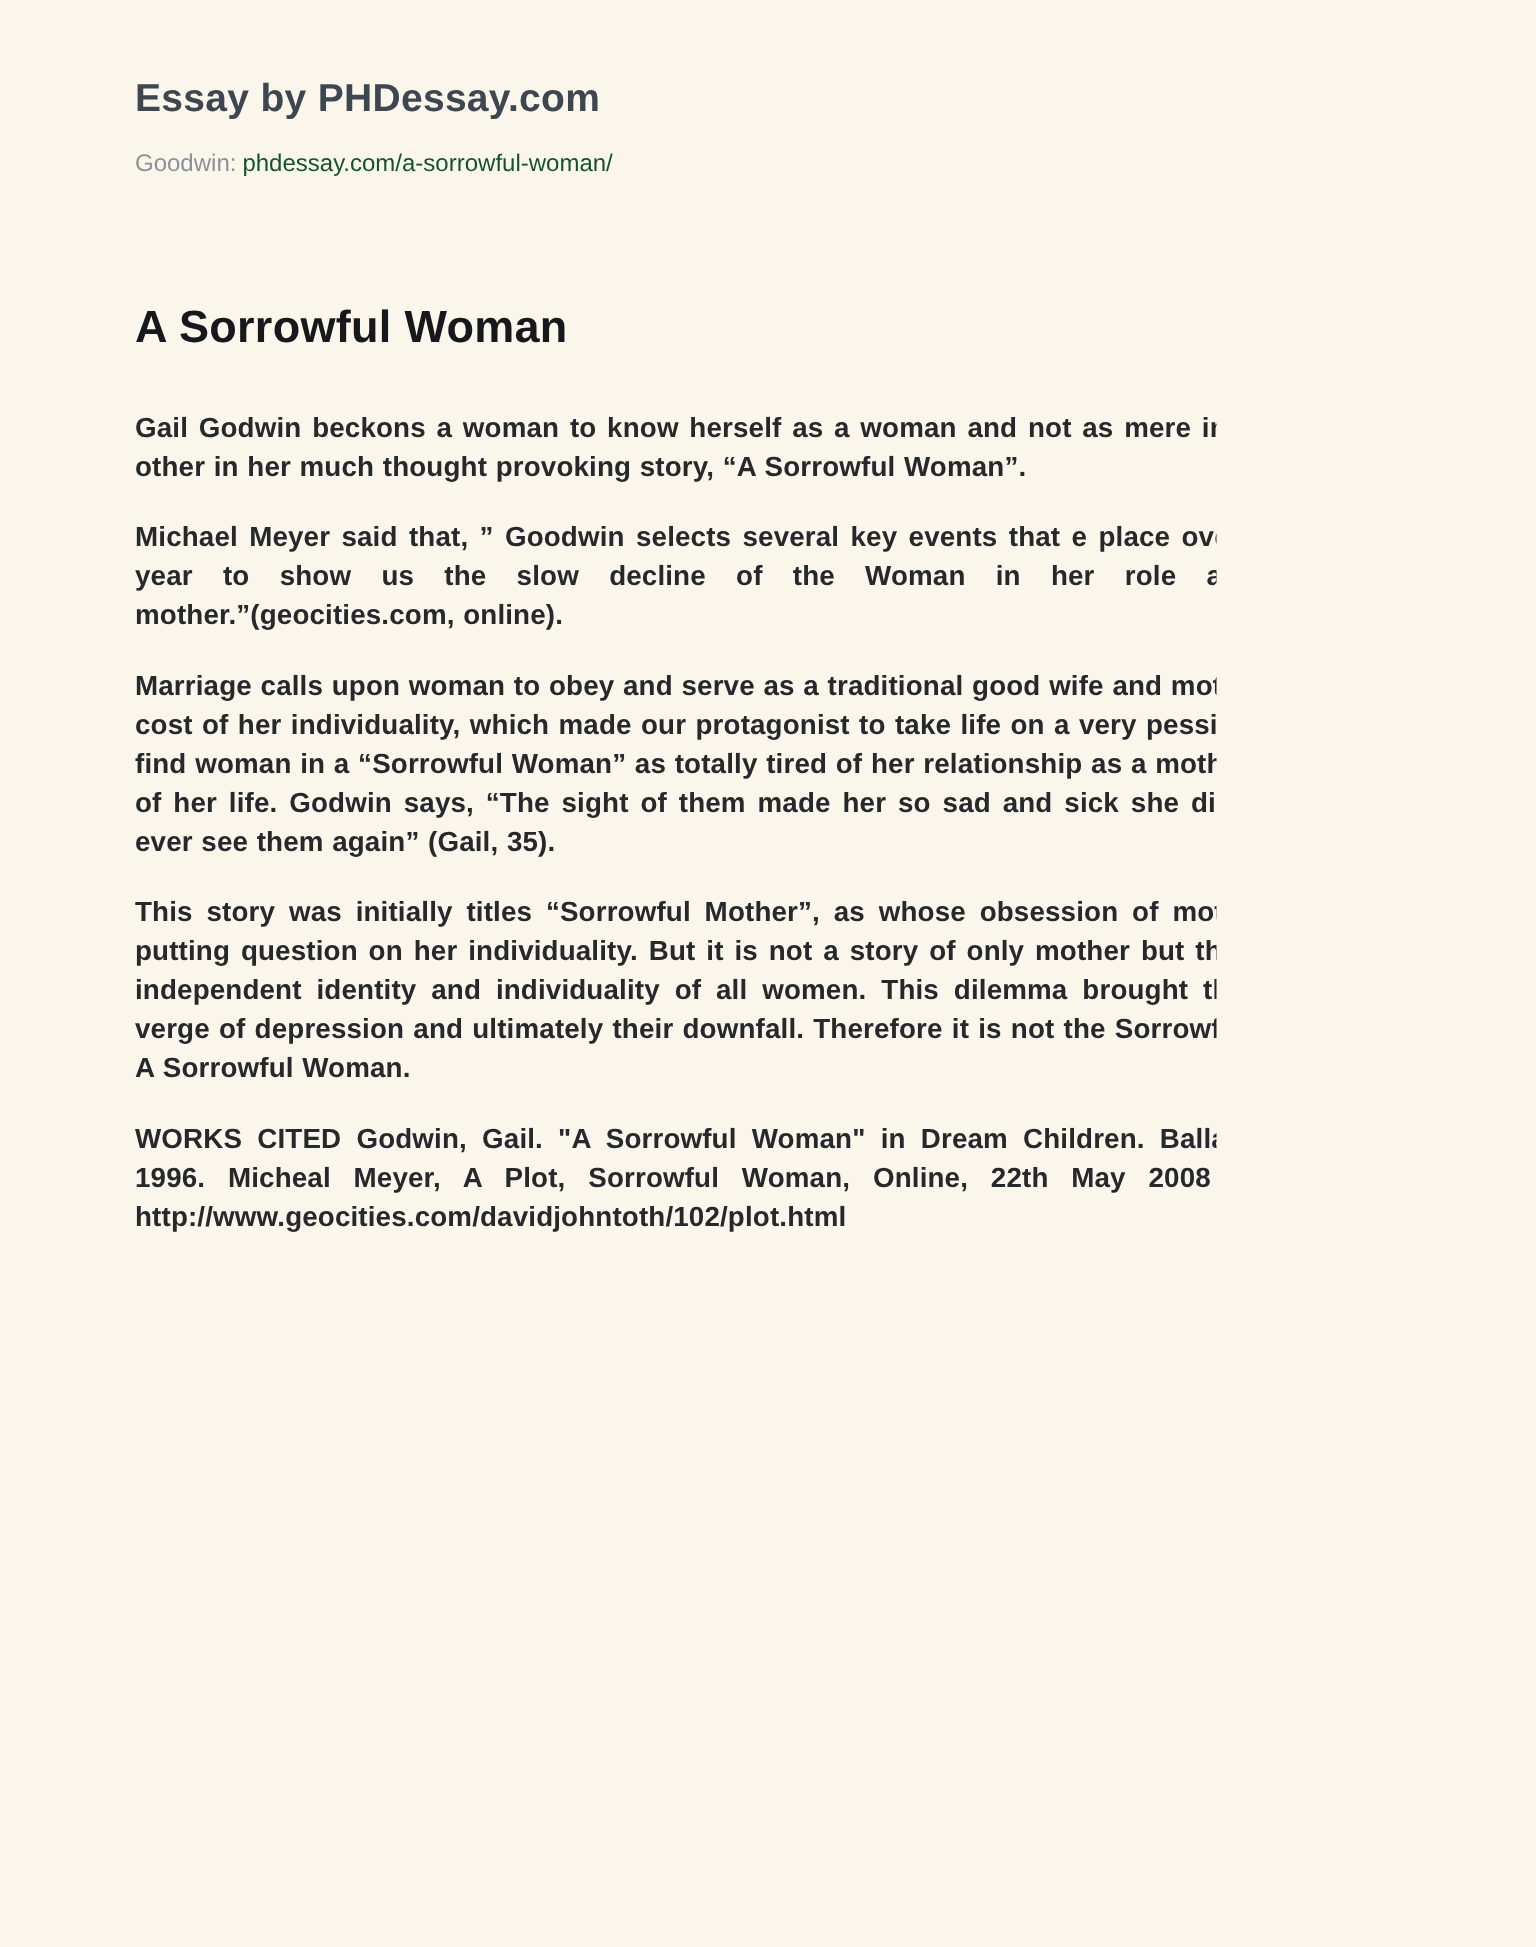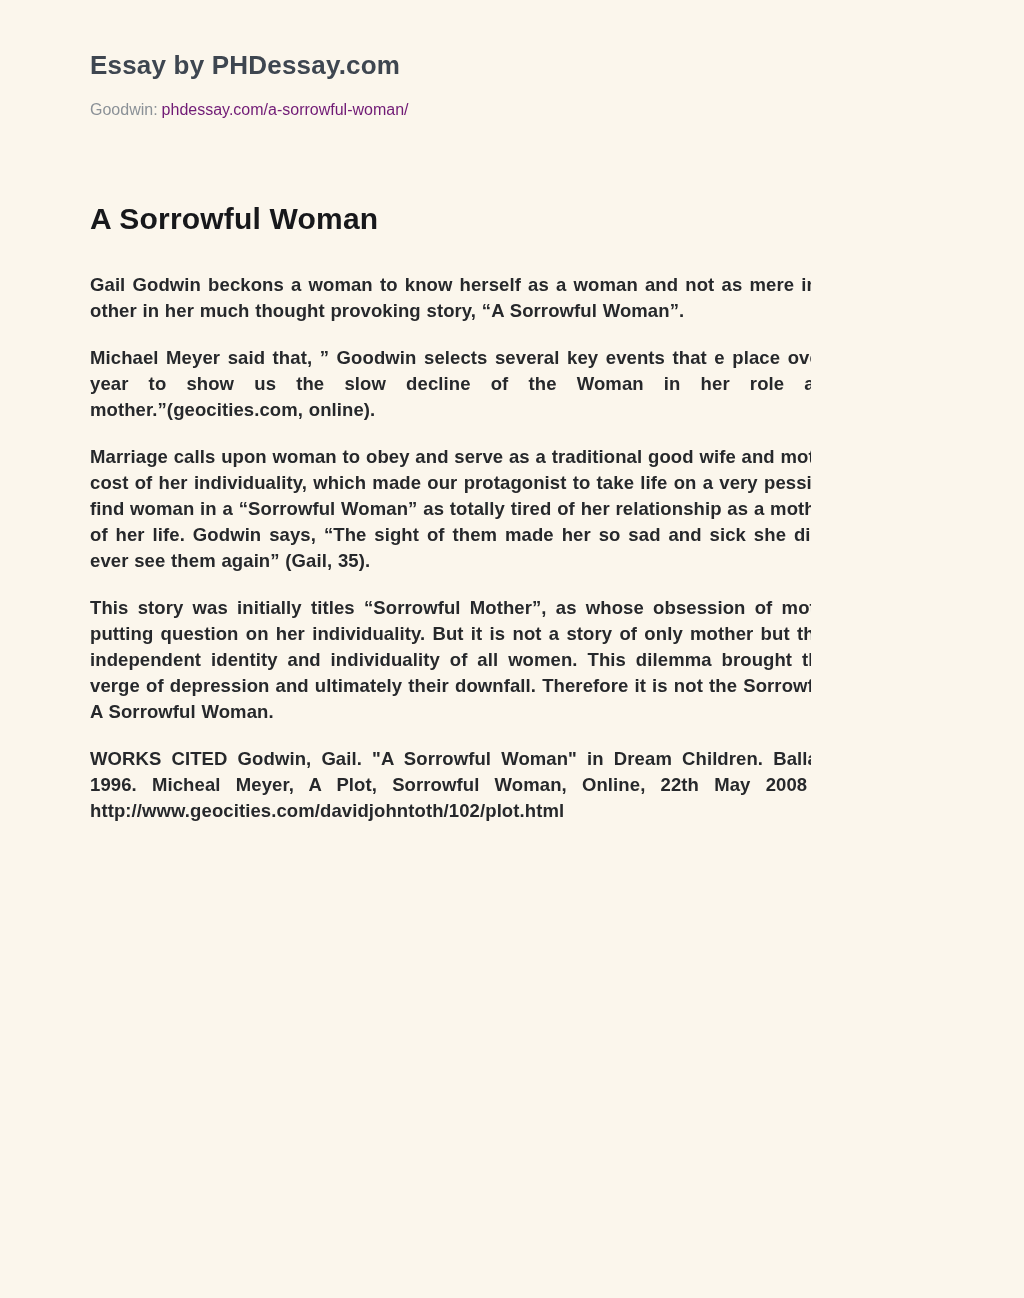--- a/index.html
+++ b/index.html
@@ -17,21 +17,21 @@
   .site-title {
     position: absolute; left: 90px; top: 50px;
     font-size: 26px; font-weight: 700;
     color: #3E4650; letter-spacing: 0.2px;
   }
   .source-line {
     position: absolute; left: 90px; top: 101px;
     font-size: 16px; color: #8B9197;
   }
   .source-link {
-    color: #701a75; text-decoration: none; margin-left: 4px;
+    color: #14532d; text-decoration: none; margin-left: 4px;
     cursor: pointer;
   }
   .logo {
     position: absolute; left: 823px; top: 54px;
     width: 106px; height: 108px;
   }
   .logo svg { width: 100%; height: 100%; fill: none; stroke-linecap: round; stroke-linejoin: round; }
   .essay-title {
     position: absolute; left: 90px; top: 202px;
     font-size: 30px; font-weight: 700;

